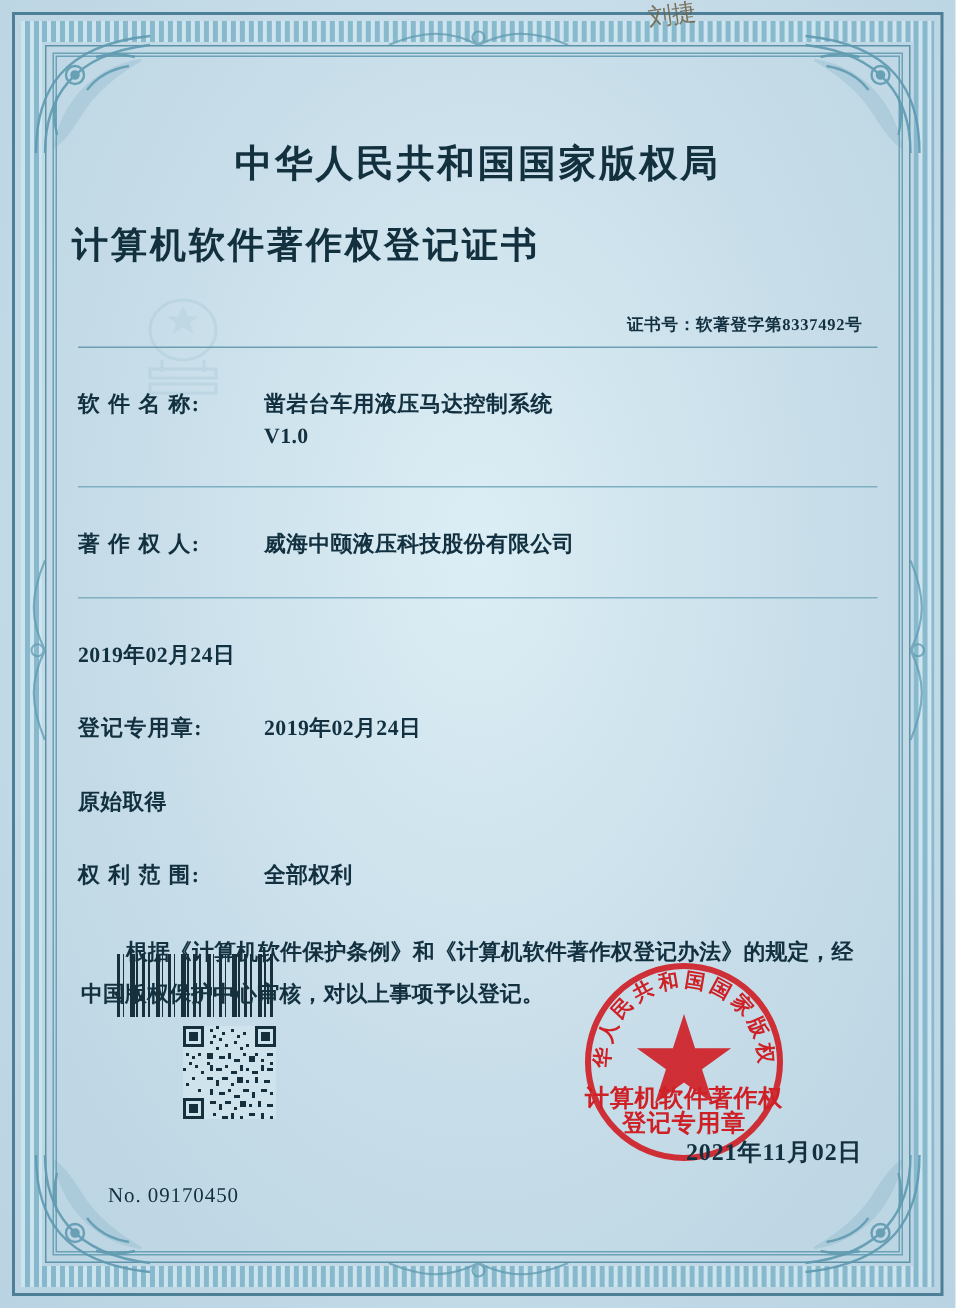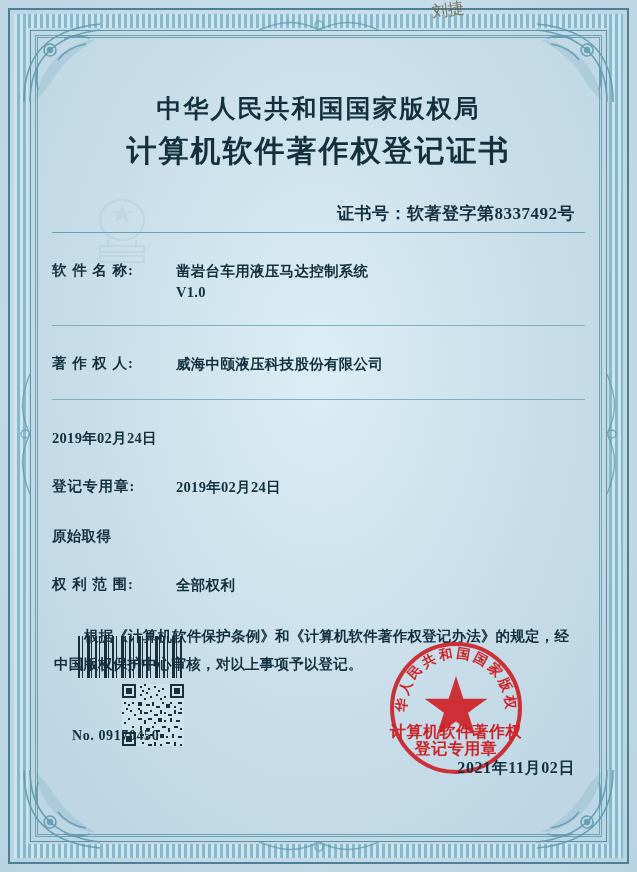--- a/index.html
+++ b/index.html
@@ -113,30 +113,30 @@
   }
   .title-1 {
     text-align: center;
     font-size: 25px;
     font-weight: bold;
     letter-spacing: 2px;
     color: #13303f;
     margin-top: 40px;
   }
   .title-2 {
-    text-align: center;
-    font-size: 30px;
+    text-align: left;
+    font-size: 24px;
     font-weight: bold;
     letter-spacing: 2px;
     color: #13303f;
-    margin-top: 6px;
+    margin-top: 22px;
   }
   .cert-no {
     text-align: right;
-    font-size: 17px;
+    font-size: 11px;
     color: #12303f;
     margin-top: 30px;
     padding-right: 14px;
     font-weight: bold;
     letter-spacing: .5px;
   }
   .rule {
     height: 1px;
     background: #6a9fb4;
     margin: 7px 4px 0 4px;
@@ -220,24 +220,24 @@
     font-weight: bold;
     color: #cf2026;
     letter-spacing: .5px;
   }
   .seal .seal-text-1 { top: 82px; }
   .seal .seal-text-2 { top: 99px; }
 
   .serial {
     position: absolute;
     left: 72px;
-    top: 728px;
+    top: 790px;
     font-size: 14px;
     color: #12303f;
-    font-weight: bold;
+    font-weight: normal;
     letter-spacing: .6px;
   }
   .issue-date {
     position: absolute;
     right: 62px;
     top: 758px;
     font-size: 16px;
     color: #12303f;
     font-weight: bold;
     letter-spacing: .6px;

